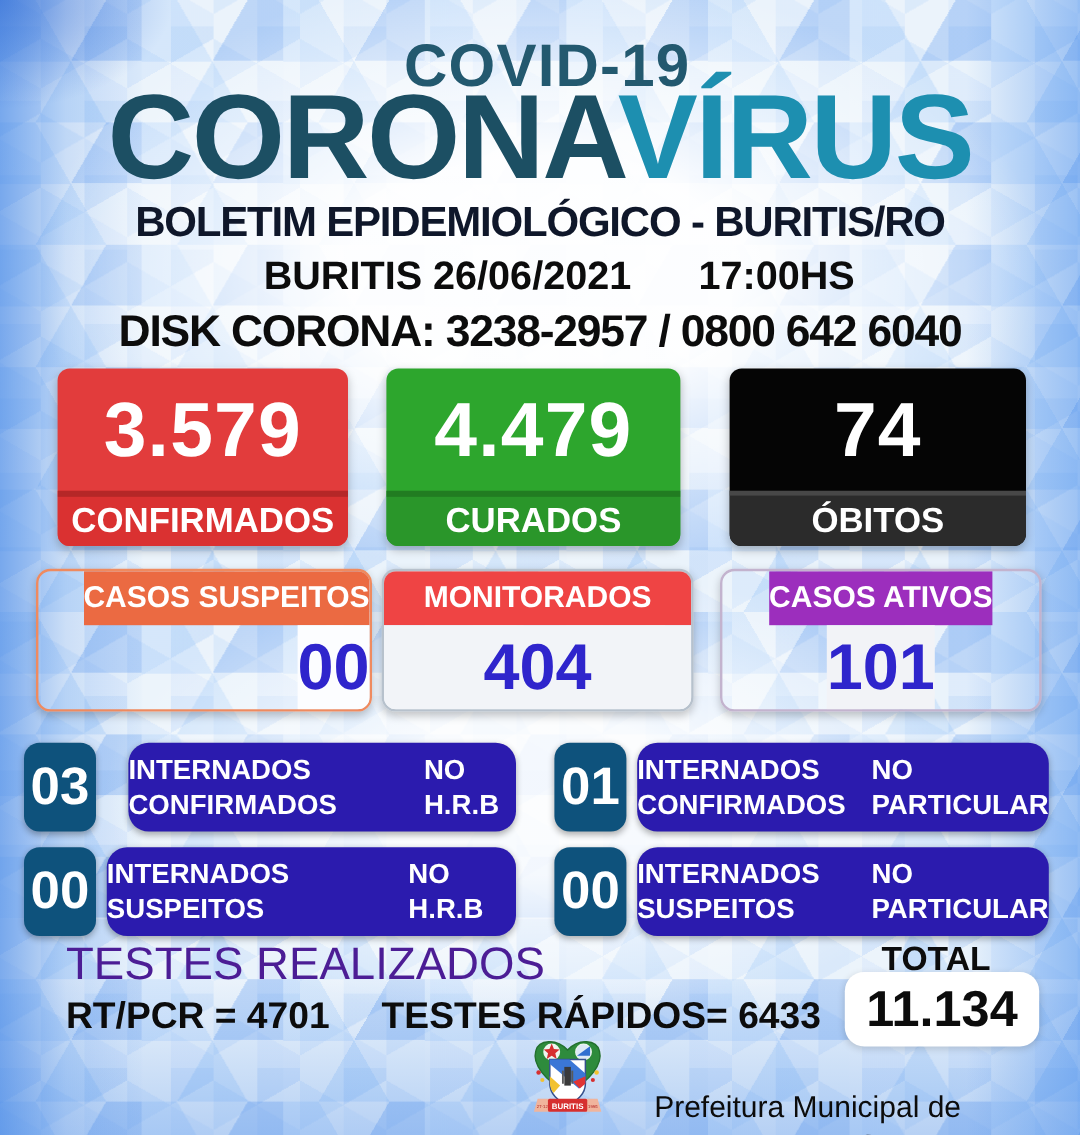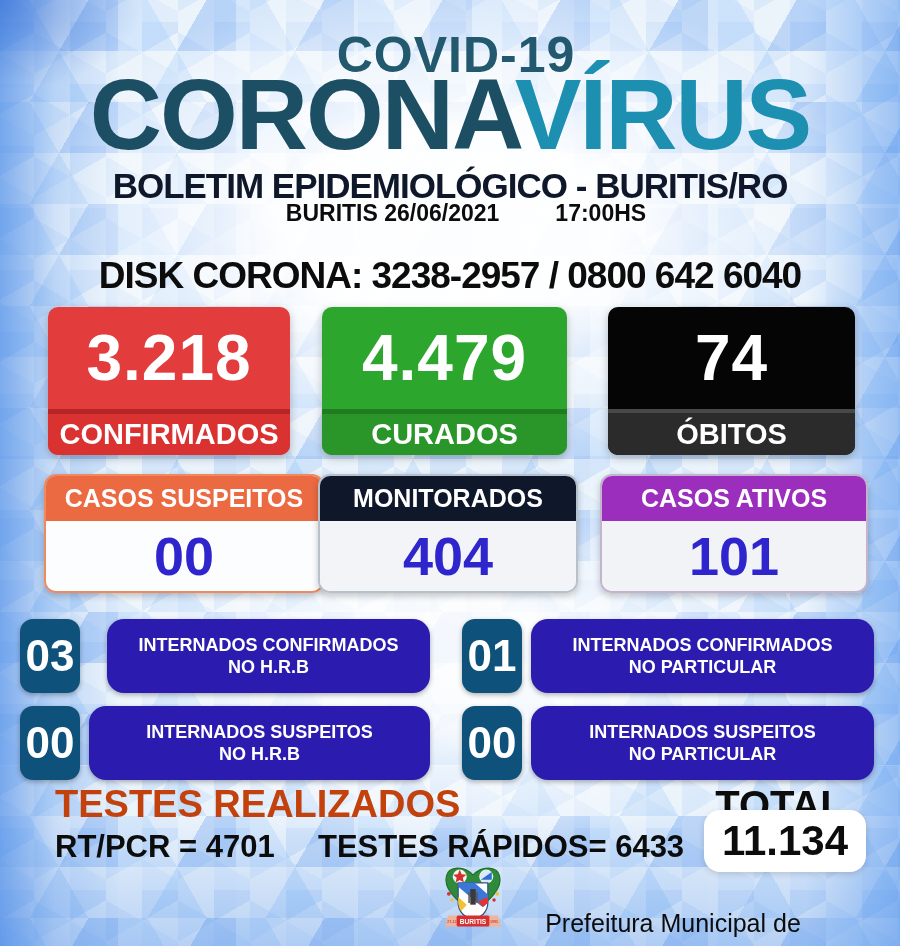--- a/index.html
+++ b/index.html
@@ -34,21 +34,21 @@
   }
   .abs { position:absolute; }
   .ctr { text-align:center; width:100%; left:0; }
 
   
   .covid-title { top:26px; font-size:50px; font-weight:bold; color:#23596f; letter-spacing:1px;padding-left:12px; }
   .corona-title { top:64px; font-size:100px; font-weight:bold; letter-spacing:-2px; line-height:1.0; }
   .corona-part { color:#1c4f63; }
   .virus-part { color:#1d8fb0; }
   .boletim-line { top:166px; font-size:35px; font-weight:bold; color:#0f172a; letter-spacing:-1px; }
-  .date-line { top:200px; font-size:23px; font-weight:bold; color:#0c0c0c;padding-left:32px; }
+  .date-line { top:211px; font-size:33px; font-weight:bold; color:#0c0c0c;padding-left:32px; }
   .date-line .gap { display:inline-block; width:56px; }
   .disk-line { top:255px; font-size:37px; font-weight:bold; color:#0c0c0c; letter-spacing:-1px; }
 
   
   .stat-box { position:absolute; top:307px; height:148px; border-radius:10px; overflow:hidden;
     display:flex; flex-direction:column; box-shadow:0 3px 8px rgba(0,0,0,.25); }
   .stat-box .num { flex:1; display:flex; align-items:center; justify-content:center;
     color:#fff; font-size:64px; font-weight:bold; letter-spacing:1px; }
   .stat-box .lbl { height:46px; display:flex; align-items:center; justify-content:center;
     color:#fff; font-size:29px; font-weight:bold; letter-spacing:0; }
@@ -59,45 +59,45 @@
   .box-black { left:608px; width:247px; background:#050505; }
   .box-black .lbl { background:#2b2b2b; border-top:4px solid #484848; }
 
   
   .mini-card { position:absolute; top:474px; height:119px; border-radius:12px;
     display:flex; flex-direction:column; overflow:hidden; box-shadow:0 3px 7px rgba(0,0,0,.22); }
   .mini-card .hdr { height:45px; display:flex; align-items:center; justify-content:center;
     color:#fff; font-size:25px; font-weight:bold; }
   .mini-card .body { flex:1; display:flex; align-items:center; justify-content:center;
     background:#fcfdff; color:#2f25cc; font-size:54px; font-weight:bold; }
-  .card-suspects { left:44px; width:280px; border:2px solid #ef8a5f; }
+  .card-suspects { left:30px; width:280px; border:2px solid #ef8a5f;align-items:flex-end; }
   .card-suspects .hdr { background:#eb6a42; }
   .card-monitored { left:318px; width:260px; border:2px solid #b7c1cc; }
-  .card-monitored .hdr { background:#0f172a; }
+  .card-monitored .hdr { background:#ef4444; }
   .card-monitored .body { background:#f2f4f8; }
-  .card-active { left:600px; width:268px; border:2px solid #c3b3ce; }
+  .card-active { left:600px; width:268px; border:2px solid #c3b3ce;align-items:center; }
   .card-active .hdr { background:#9c2ebd; }
   .card-active .body { background:#f2f3f7; }
 
   
   .hosp-item { position:absolute; height:74px; display:flex; align-items:stretch; }
   .hosp-item .chip { width:60px; background:#0e527c; border-radius:13px; color:#fff;
     font-size:44px; font-weight:bold; display:flex; align-items:center; justify-content:center;
     box-shadow:0 2px 5px rgba(0,0,0,.3); }
   .hosp-item .pill { flex:1; margin-left:9px; background:#2b1bae; border-radius:17px; color:#fff;
-    display:flex; flex-direction:column; align-items:center; justify-content:center;
-    font-size:18px; font-weight:bold; line-height:1.25; box-shadow:0 2px 5px rgba(0,0,0,.3); }
+    display:flex; flex-direction:row; align-items:center; justify-content:center;
+    font-size:23px; font-weight:bold; line-height:1.25; box-shadow:0 2px 5px rgba(0,0,0,.3); }
   .h-1 { left:20px;  top:619px; width:410px;gap:18px; }
   .h-2 { left:462px; top:619px; width:412px; }
   .h-3 { left:20px;  top:706px; width:410px; }
   .h-4 { left:462px; top:706px; width:412px; }
 
   
-  .tests-title { left:55px; top:783px; font-size:38px; font-weight:bold; color:#c2410c; }
-  .total-label { left:700px; top:783px; width:160px; text-align:center; font-size:40px; font-weight:bold; color:#0c0c0c; }
+  .tests-title { left:55px; top:783px; font-size:38px; font-weight:normal; color:#4c1d95; }
+  .total-label { left:700px; top:783px; width:160px; text-align:center; font-size:28px; font-weight:bold; color:#0c0c0c; }
   .rtpcr { left:55px; top:829px; font-size:31px; font-weight:bold; color:#0c0c0c; }
   .rapid { left:318px; top:829px; font-size:31px; font-weight:bold; color:#0c0c0c; }
   .total-box { left:704px; top:810px; width:162px; height:62px; background:#fff; border-radius:16px;
     display:flex; align-items:center; justify-content:center; font-size:42px; font-weight:bold; color:#0c0c0c;
     box-shadow:0 2px 6px rgba(0,0,0,.15); }
 
   
   .footer-left { left:40px; top:874px; width:400px; text-align:center; color:#0c0c0c; }
   .footer-right { left:508px; top:909px; width:330px; text-align:center; color:#0c0c0c; }
   .footer-line1 { font-size:25px; }
@@ -111,21 +111,21 @@
   <div class="bg-pattern"></div>
   <div class="bg-light"></div>
 
   <div class="abs ctr covid-title">COVID-19</div>
   <div class="abs ctr corona-title"><span class="corona-part">CORONA</span><span class="virus-part">VÍRUS</span></div>
   <div class="abs ctr boletim-line">BOLETIM EPIDEMIOLÓGICO - BURITIS/RO</div>
   <div class="abs ctr date-line"><span>BURITIS 26/06/2021</span><span class="gap"></span><span>17:00HS</span></div>
   <div class="abs ctr disk-line">DISK CORONA: 3238-2957 / 0800 642 6040</div>
 
   <div class="stat-box box-red">
-    <div class="num">3.218</div>
+    <div class="num">3.579</div>
     <div class="lbl">CONFIRMADOS</div>
   </div>
   <div class="stat-box box-green">
     <div class="num">4.479</div>
     <div class="lbl">CURADOS</div>
   </div>
   <div class="stat-box box-black">
     <div class="num">74</div>
     <div class="lbl">ÓBITOS</div>
   </div>

